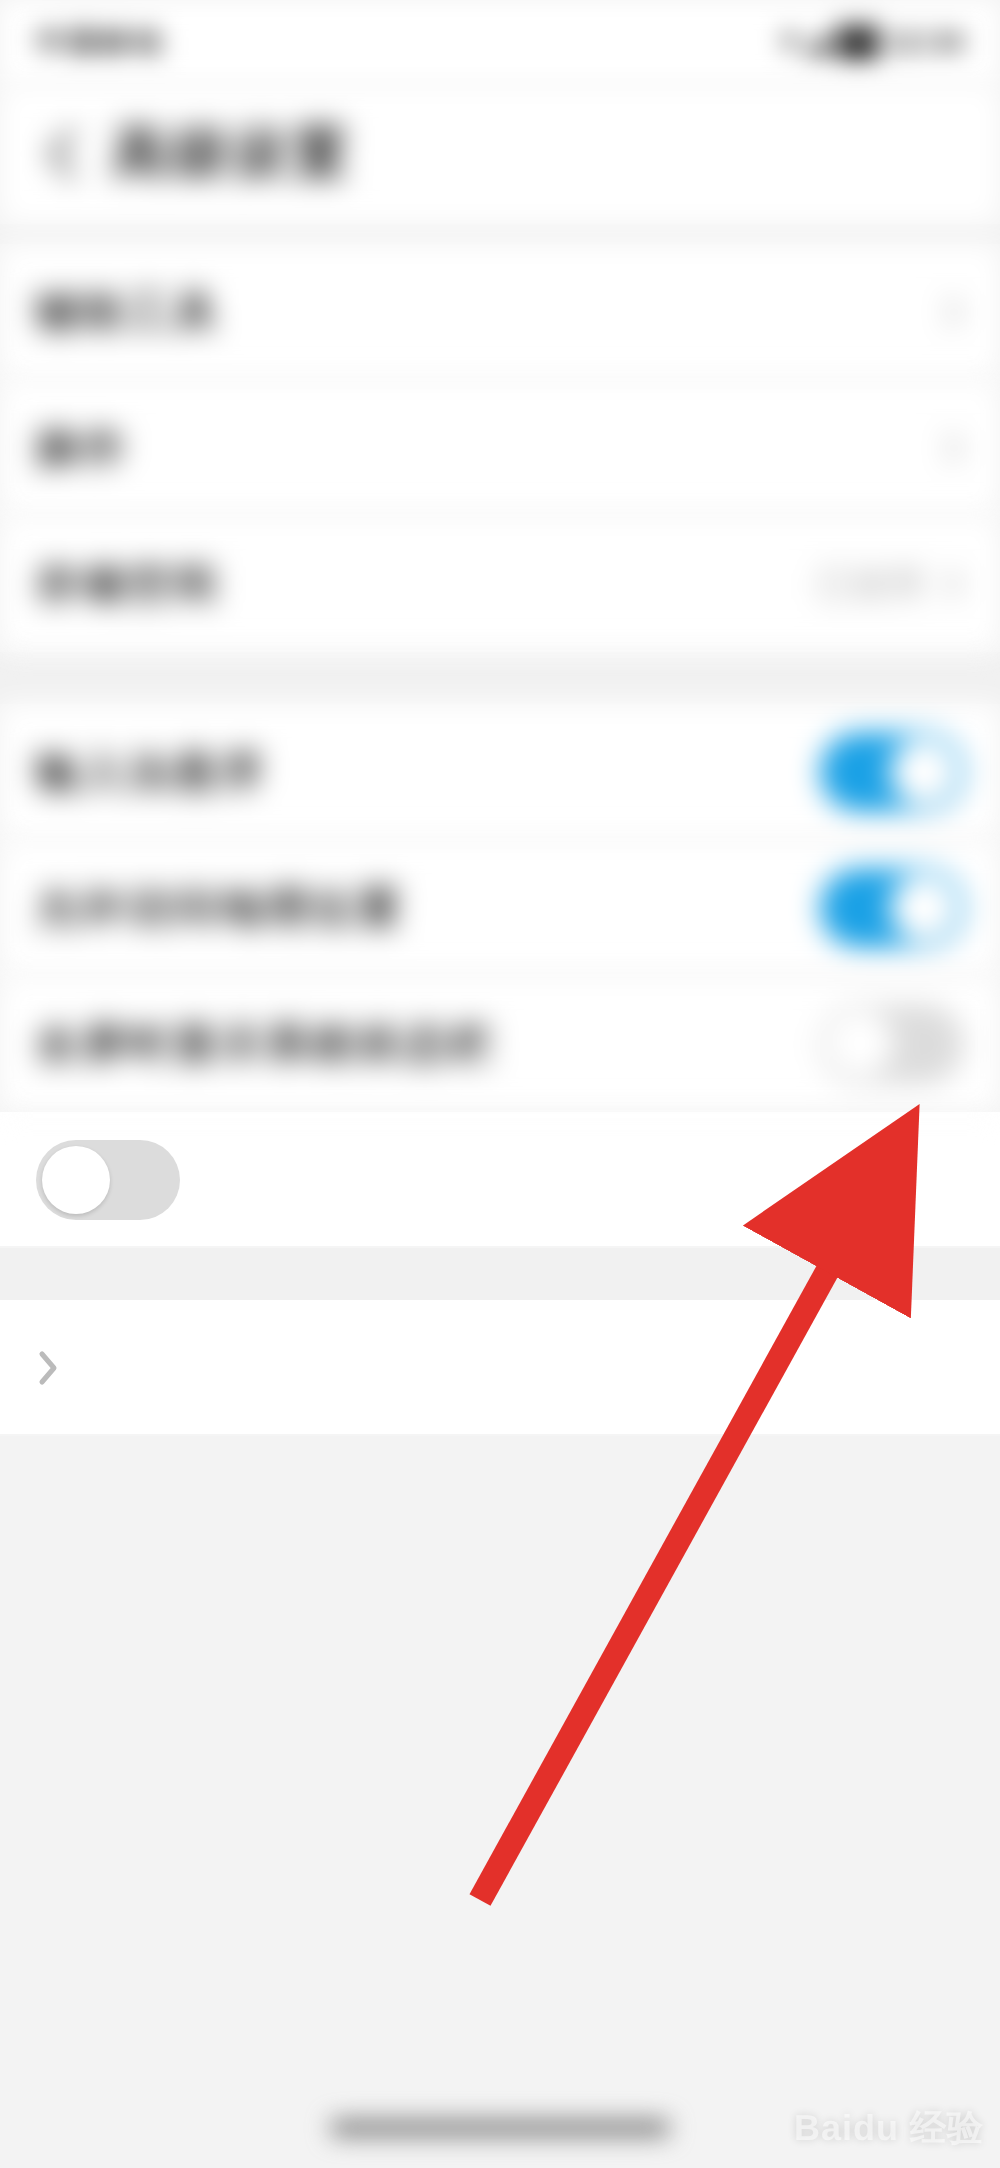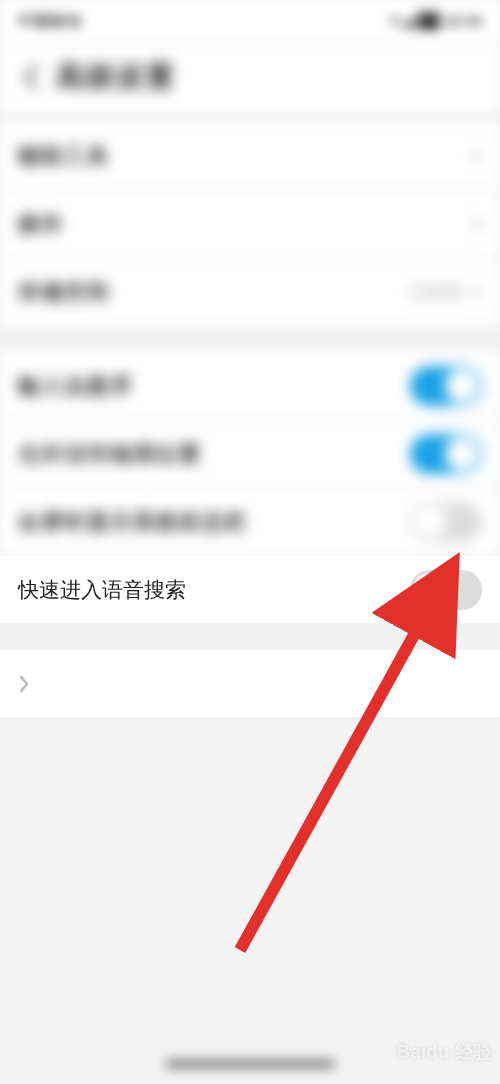--- a/index.html
+++ b/index.html
@@ -108,21 +108,21 @@
       transform: translateX(-50%);
       width: 170px;
       height: 8px;
       border-radius: 4px;
       background: #777;
       filter: blur(6px);
     }
     .watermark {
       position: absolute;
       right: 8px;
-      bottom: 20px;
+      bottom: 8px;
       color: rgba(255,255,255,0.55);
       font-size: 18px;
       font-weight: 600;
       text-shadow: 0 0 4px rgba(0,0,0,0.15);
       letter-spacing: 0.5px;
     }
   </style>
 </head>
 <body>
 
@@ -183,21 +183,20 @@
 <div class="row blurred">
   <span class="row-label blurred-text">允许访问地理位置</span>
   <span class="toggle on"></span>
 </div>
 <div class="row blurred">
   <span class="row-label blurred-text">全屏时显示系统状态栏</span>
   <span class="toggle off"></span>
 </div>
 
 <div class="row">
-  <span class="row-label">快速进入语音搜索</span>
   <span class="toggle off"></span>
 </div>
 
 <div class="gap-big"></div>
 
 <div class="row">
   <span class="row-right">
     <span class="small-chevron">
       <svg width="12" height="18" viewBox="0 0 12 18">
           <path d="M3 2 L9 9 L3 16" stroke="#bbb" stroke-width="2.5" fill="none" stroke-linecap="round" stroke-linejoin="round"></path>

